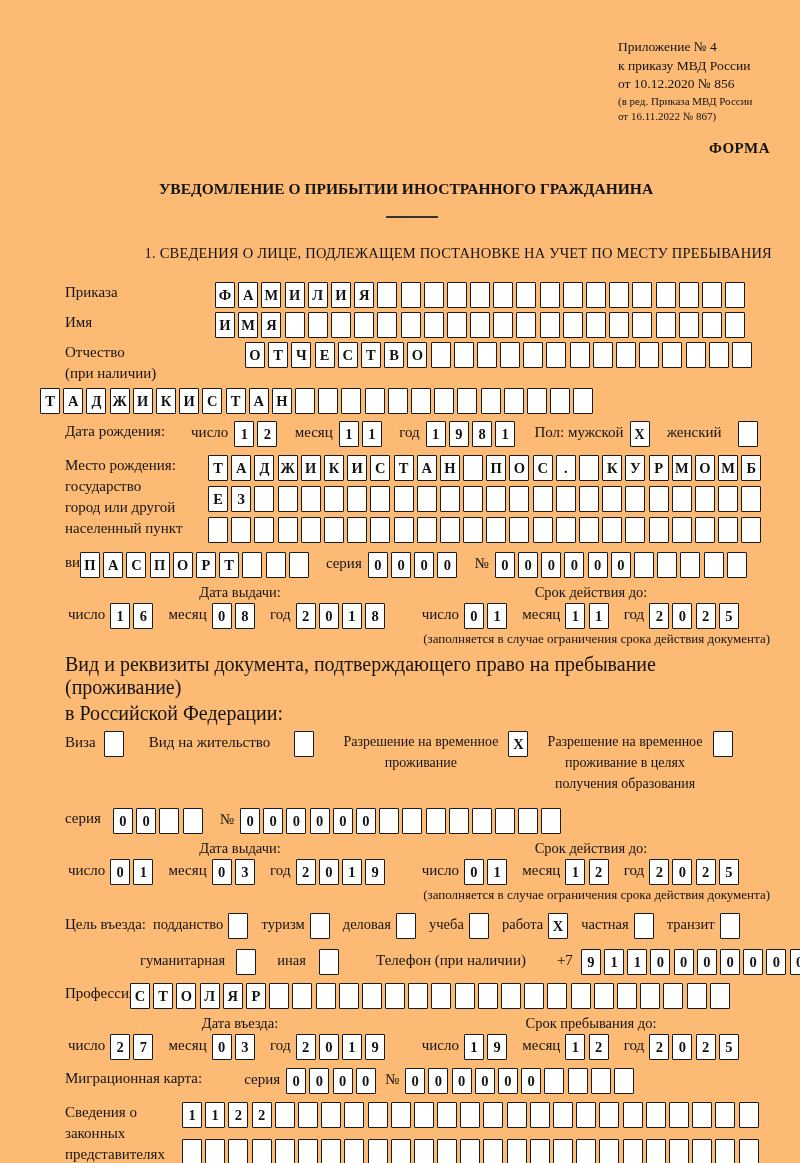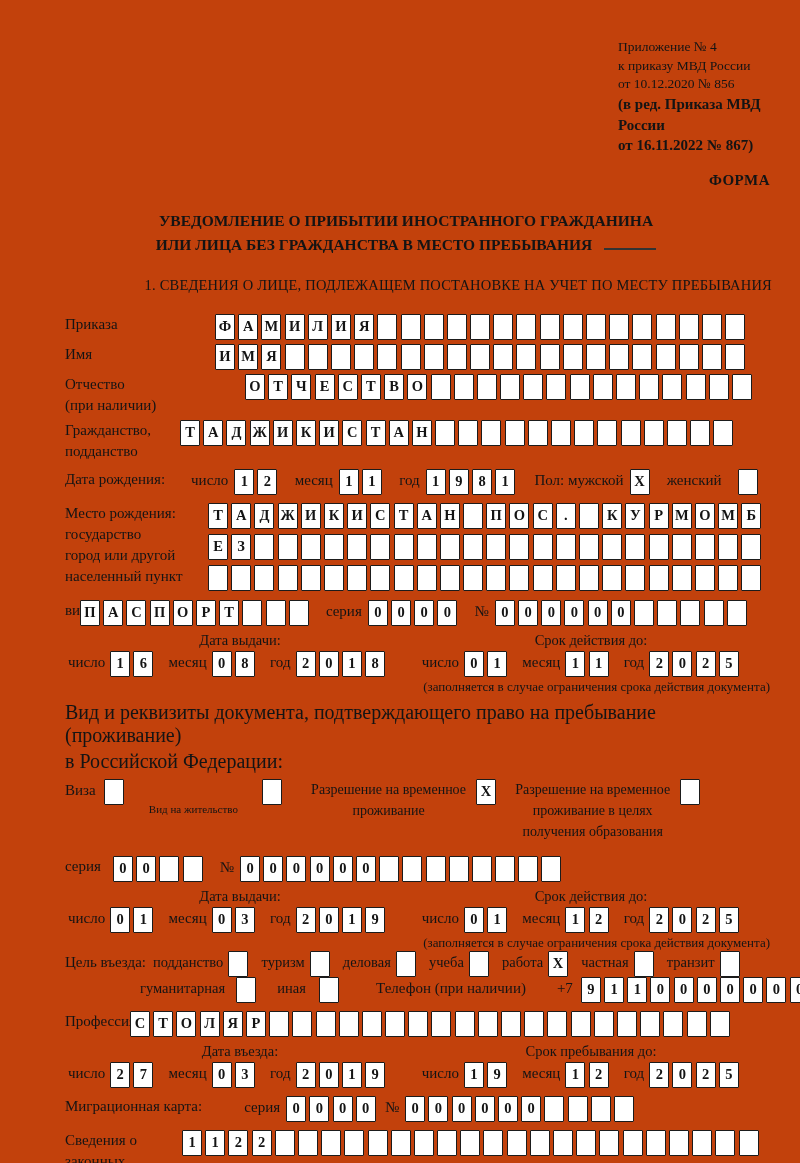--- a/index.html
+++ b/index.html
@@ -1,24 +1,24 @@
 <!DOCTYPE html>
 <html><head>
 <meta charset="utf-8">
 <style>
   html,body{margin:0;padding:0;background:#ffffff;}
   .page{
     width:800px;height:1163px;box-sizing:border-box;
-    background:#c2410c;color:#141414;
+    background:#fdba74;color:#141414;
     font-family:"Liberation Serif", serif;
     padding:38px 28px 10px 40px;
     overflow:hidden;position:relative;
   }
   .annex{margin-left:578px;font-size:13.5px;line-height:1.38;}
-  .annex .small{font-size:15px;font-weight:bold;}
+  .annex .small{font-size:11px;}
   .forma{margin-left:578px;margin-top:16px;font-weight:bold;font-size:15px;text-align:right;padding-right:2px;letter-spacing:.5px;}
   .title{text-align:center;font-weight:bold;font-size:15.5px;line-height:1.55;margin-top:20px;}
   .blank-line{display:inline-block;width:52px;border-bottom:2px solid #333;margin-left:12px;vertical-align:baseline;}
   .sec-heading{text-align:right;font-weight:normal;font-size:14.5px;margin-top:20px;letter-spacing:.2px;}
 
   .row{display:flex;align-items:flex-start;margin-top:4px;}
   .lbl{font-size:15px;padding-left:25px;box-sizing:border-box;flex:none;line-height:1.35;}
   .lblblock{font-size:15px;padding-left:25px;box-sizing:border-box;flex:none;line-height:1.4;}
   .cells{display:inline-flex;flex:none;}
   .cell{
@@ -50,42 +50,42 @@
   .dg-left{margin-left:28px;}
   .dg-right{margin-left:auto;margin-right:30px;}
   .note{font-size:13px;text-align:right;margin-top:2px;padding-right:2px;}
 
   .plain{font-size:20px;margin-top:6px;padding-left:25px;}
   .visa-row{display:flex;align-items:flex-start;margin-top:6px;padding-left:25px;font-size:14px;}
   .opt{display:inline-flex;align-items:flex-start;flex:none;}
   .opt .stack{display:inline-flex;flex-direction:column;text-align:center;line-height:1.5;}
   .opt .cells{margin-left:10px;}
 
-  .purpose-row{display:flex;align-items:flex-start;padding-left:25px;font-size:14.5px;flex-wrap:nowrap;}
+  .purpose-row{display:flex;align-items:flex-start;margin-top:10px;padding-left:25px;font-size:14.5px;flex-wrap:nowrap;}
   .purpose-row .optlbl{margin:3px 5px 0 10px;flex:none;}
   .purpose-row .optlbl.first{margin-left:0;}
   .phone-prefix{font-size:15px;margin:3px 8px 0 26px;flex:none;}
 </style>
 </head>
 <body>
 
 <div class="page">
 
   <div class="annex">
     <div>Приложение № 4</div>
     <div>к приказу МВД России</div>
     <div>от 10.12.2020 № 856</div>
     <div class="small">(в ред. Приказа МВД России</div>
     <div class="small">от 16.11.2022 № 867)</div>
   </div>
   <div class="forma">ФОРМА</div>
 
   <div class="title">
     <div>УВЕДОМЛЕНИЕ О ПРИБЫТИИ ИНОСТРАННОГО ГРАЖДАНИНА</div>
-    <div><span>ИЛИ ЛИЦА БЕЗ ГРАЖДАНСТВА В МЕСТО ПРЕБЫВАНИЯ</span><span class="blank-line"></span></div>
+    <div><span class="blank-line"></span></div>
   </div>
 
   <div class="sec-heading">1. СВЕДЕНИЯ О ЛИЦЕ, ПОДЛЕЖАЩЕМ ПОСТАНОВКЕ НА УЧЕТ ПО МЕСТУ ПРЕБЫВАНИЯ</div>
 
   <div class="row" style="margin-top:20px;">
     <span class="lbl w-surname">Приказа</span>
     <span class="cells">
         <span class="cell">Ф</span>
         <span class="cell">А</span>
         <span class="cell">М</span>
@@ -166,24 +166,20 @@
         <span class="cell"></span>
         <span class="cell"></span>
         <span class="cell"></span>
         <span class="cell"></span>
         <span class="cell"></span>
         <span class="cell"></span>
       </span>
   </div>
 
   <div class="row">
-    <span class="lblblock w-citizen">
-      <span style="display:block">Гражданство,</span>
-      <span style="display:block">подданство</span>
-    </span>
     <span class="cells">
         <span class="cell">Т</span>
         <span class="cell">А</span>
         <span class="cell">Д</span>
         <span class="cell">Ж</span>
         <span class="cell">И</span>
         <span class="cell">К</span>
         <span class="cell">И</span>
         <span class="cell">С</span>
         <span class="cell">Т</span>
@@ -412,21 +408,21 @@
   <div class="visa-row">
     <span class="opt">
       <span class="stack" style="font-size:15px;">
           <span>Виза</span>
         </span>
       <span class="cells" style="margin-left:8px;">
           <span class="cell"></span>
         </span>
     </span>
     <span class="opt" style="margin-left:22px;">
-      <span class="stack" style="font-size:11px;margin-top:22px;">
+      <span class="stack" style="font-size:15px;">
           <span>Вид на жительство</span>
         </span>
       <span class="cells" style="margin-left:24px;">
           <span class="cell"></span>
         </span>
     </span>
     <span class="opt" style="margin-left:26px;">
       <span class="stack">
         <span>Разрешение на временное</span>
         <span>проживание</span>

